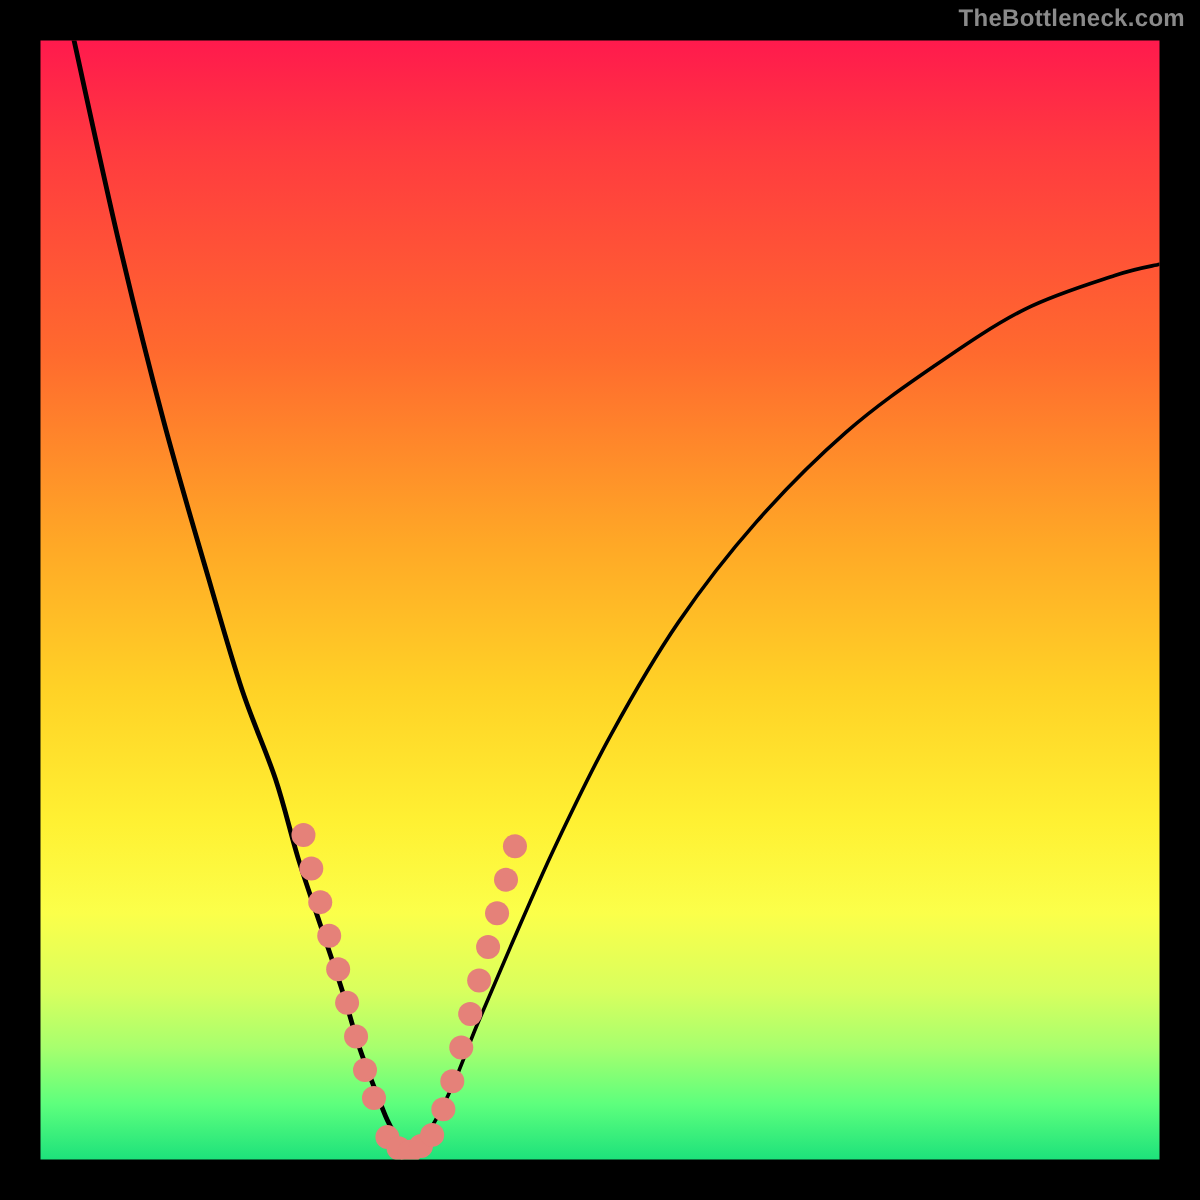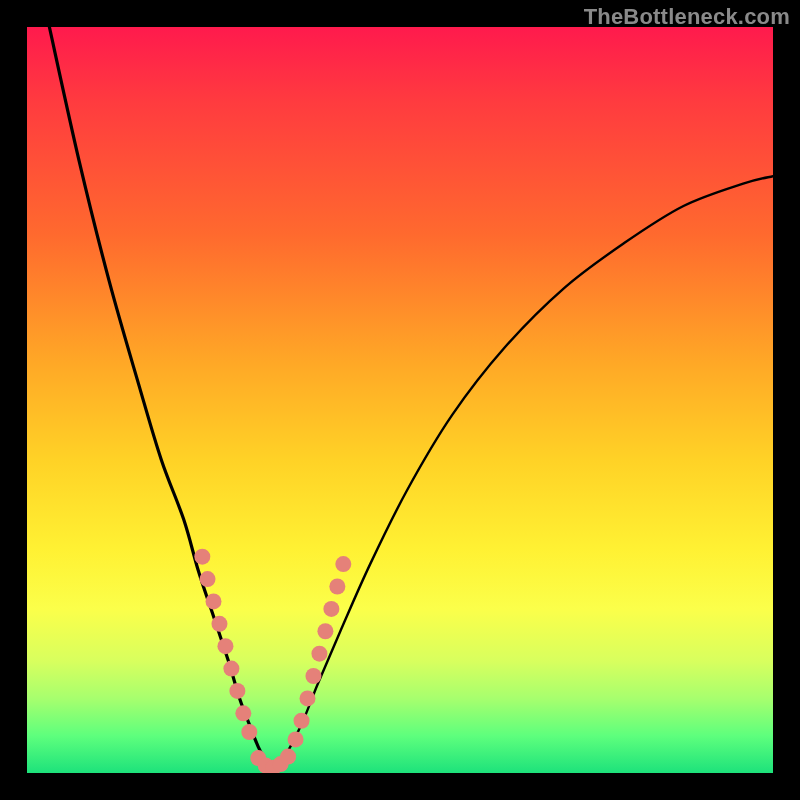--- a/index.html
+++ b/index.html
@@ -37,21 +37,21 @@
       #a7ff6e 90%,
       #5eff7d 95%,
       #1de27b 100%
     );
   }
   .watermark {
     position: absolute;
     top: 4px;
     right: 10px;
     font-family: Arial, Helvetica, sans-serif;
-    font-size: 22px;
+    font-size: 16px;
     font-weight: 600;
     color: #8a8a8a;
     letter-spacing: 0.2px;
   }
   svg.curves {
     position: absolute;
     left: 27px;
     top: 27px;
     width: 746px;
     height: 746px;

